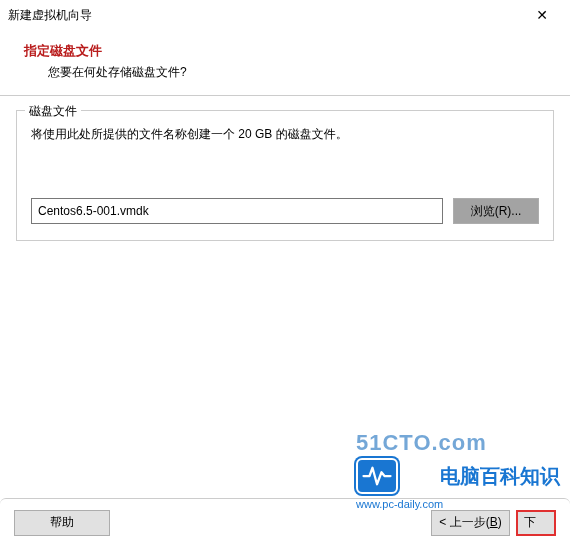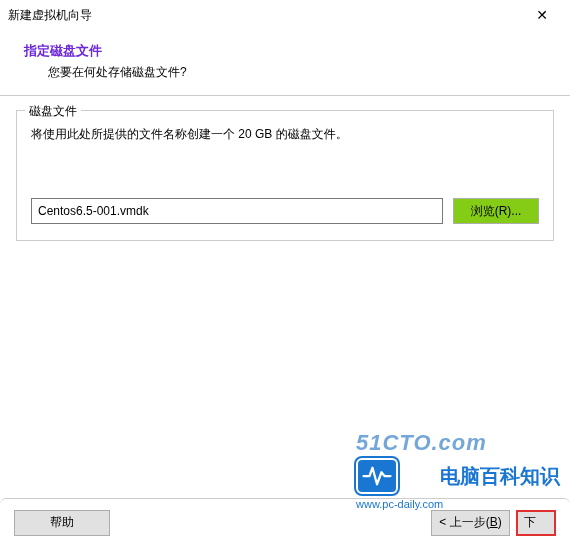--- a/index.html
+++ b/index.html
@@ -37,21 +37,21 @@
       cursor: pointer;
       font-size: 14px;
       color: #000;
     }
     .header-section {
       padding: 12px 0 14px 0;
     }
     .header-title {
       font-size: 13px;
       font-weight: bold;
-      color: #6d28d9;
+      color: #b91c1c;
       padding-left: 24px;
     }
     .header-subtitle {
       font-size: 12px;
       color: #000;
       padding-left: 48px;
       margin-top: 4px;
     }
     .divider {
       height: 1px;
@@ -92,21 +92,21 @@
       border: 1px solid #787878;
       padding: 2px 6px;
       font-size: 12px;
       font-family: inherit;
       background: #ffffff;
     }
     .browse-btn {
       width: 86px;
       height: 26px;
       border: 1px solid #adadad;
-      background: #84cc16;
+      background: #a3a3a3;
       font-size: 12px;
       font-family: inherit;
       cursor: pointer;
     }
     .footer {
       position: absolute;
       bottom: 0;
       left: 0;
       right: 0;
       height: 48px;
@@ -146,21 +146,20 @@
     }
     .watermark {
       position: absolute;
       right: 10px;
       bottom: 36px;
       pointer-events: none;
     }
     .wm-text1 {
       font-size: 22px;
       font-weight: bold;
-      font-style: italic;
       color: rgba(1, 95, 183, 0.55);
       letter-spacing: 1px;
     }
     .wm-logo-wrap {
       display: flex;
       align-items: center;
       gap: 6px;
       margin-top: 2px;
     }
     .wm-logo {

